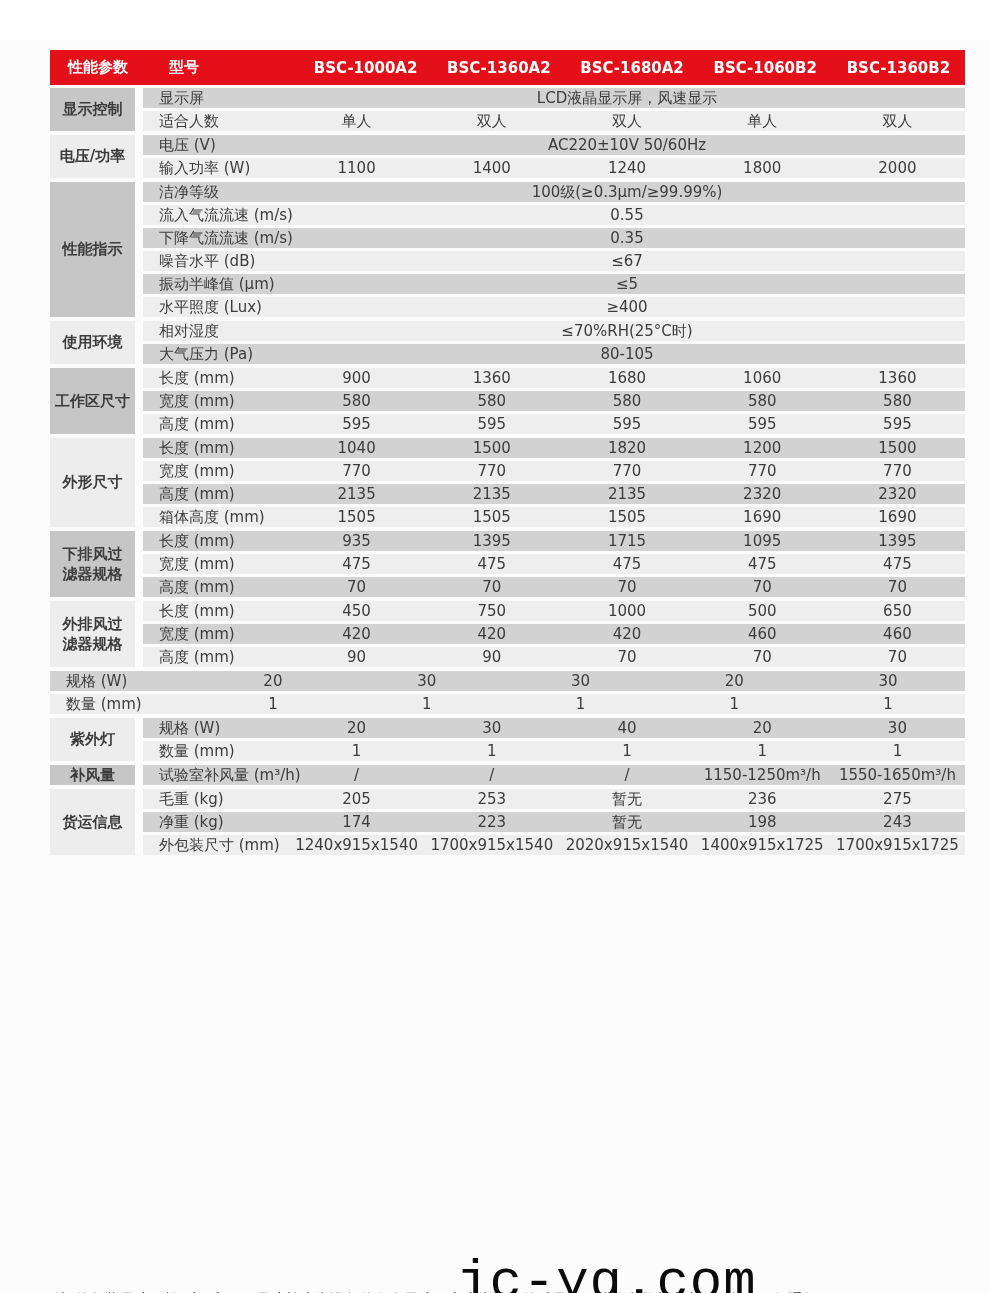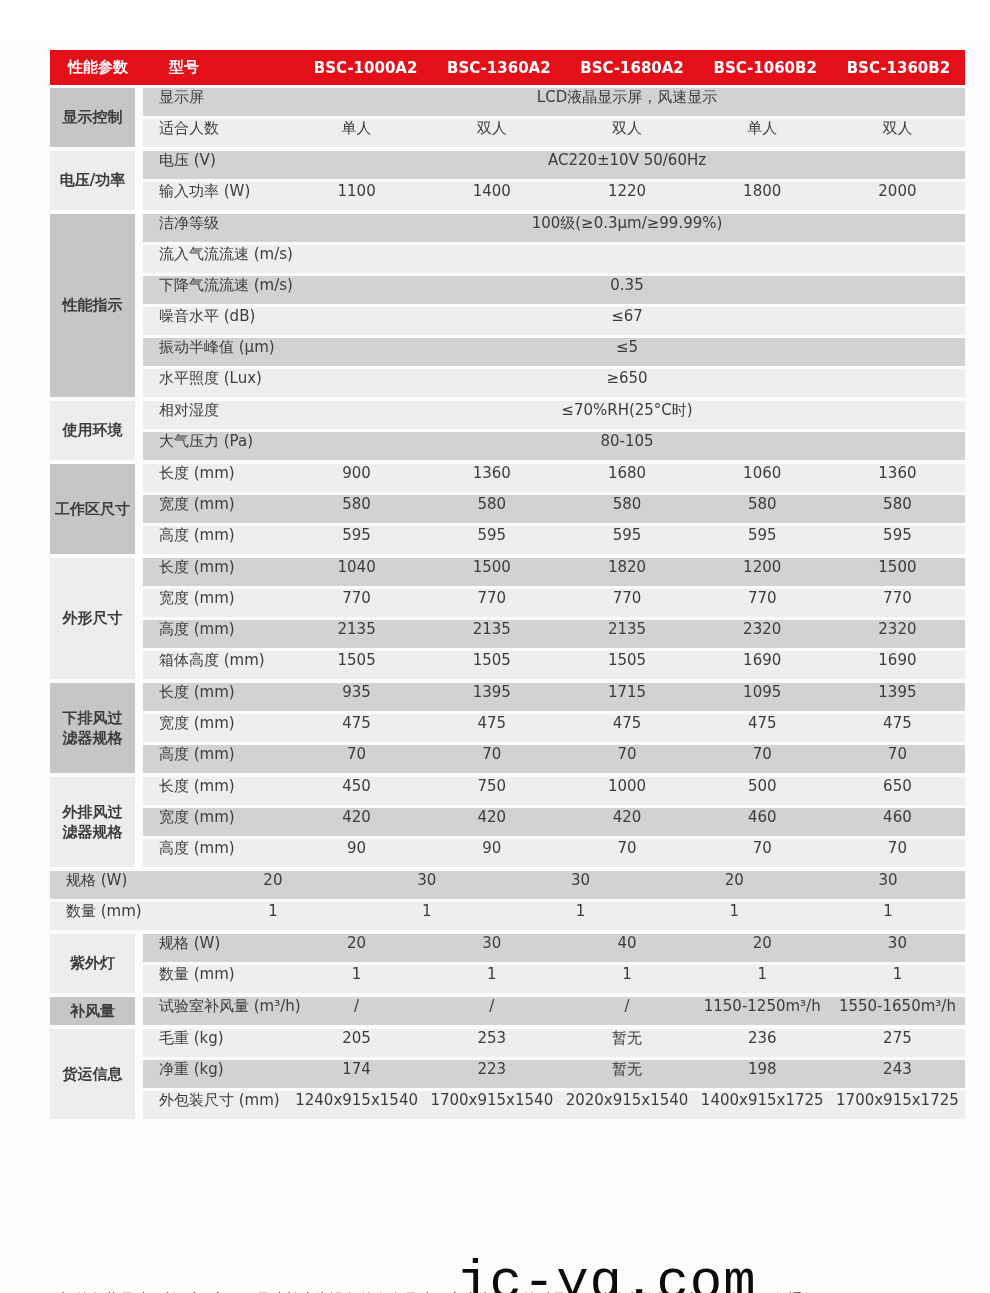--- a/index.html
+++ b/index.html
@@ -82,22 +82,22 @@
     font-size:15px;
     color:var(--text-main);
     white-space:pre-line;
     line-height:1.35;
   }
   .glabel.dark{background:var(--group-dark);}
   .glabel.light{background:var(--group-light);text-align:right;}
   .rows{flex:1;min-width:0;}
   .row{
     display:flex;
-    align-items:flex-start;
-    height:28px;
+    align-items:center;
+    height:20px;
     font-size:15px;
     color:var(--text-main);
   }
   .row + .row{margin-top:3px;}
   .row.dark{background:var(--row-dark);}
   .row.light{background:var(--row-light);}
   .pcell{
     width:146px;
     flex:0 0 auto;
     padding-left:16px;
@@ -175,51 +175,52 @@
           <div class="glabel light">电压/功率</div>
           <div class="rows">
             <div class="row dark">
               <div class="pcell">电压 (V)</div>
               <div class="scell">AC220±10V  50/60Hz</div>
             </div>
             <div class="row light">
               <div class="pcell">输入功率 (W)</div>
               <div class="vcell">1100</div>
               <div class="vcell">1400</div>
-              <div class="vcell">1220</div>
+              <div class="vcell">1240</div>
               <div class="vcell">1800</div>
               <div class="vcell">2000</div>
             </div>
           </div>
         </div>
         <div class="group">
           <div class="glabel dark">性能指示</div>
           <div class="rows">
             <div class="row dark">
               <div class="pcell">洁净等级</div>
               <div class="scell">100级(≥0.3μm/≥99.99%)</div>
             </div>
             <div class="row light">
               <div class="pcell">流入气流流速 (m/s)</div>
+              <div class="scell">0.55</div>
             </div>
             <div class="row dark">
               <div class="pcell">下降气流流速 (m/s)</div>
               <div class="scell">0.35</div>
             </div>
             <div class="row light">
               <div class="pcell">噪音水平 (dB)</div>
               <div class="scell">≤67</div>
             </div>
             <div class="row dark">
               <div class="pcell">振动半峰值 (μm)</div>
               <div class="scell">≤5</div>
             </div>
             <div class="row light">
               <div class="pcell">水平照度 (Lux)</div>
-              <div class="scell">≥650</div>
+              <div class="scell">≥400</div>
             </div>
           </div>
         </div>
         <div class="group">
           <div class="glabel light">使用环境</div>
           <div class="rows">
             <div class="row light">
               <div class="pcell">相对湿度</div>
               <div class="scell">≤70%RH(25°C时)</div>
             </div>

